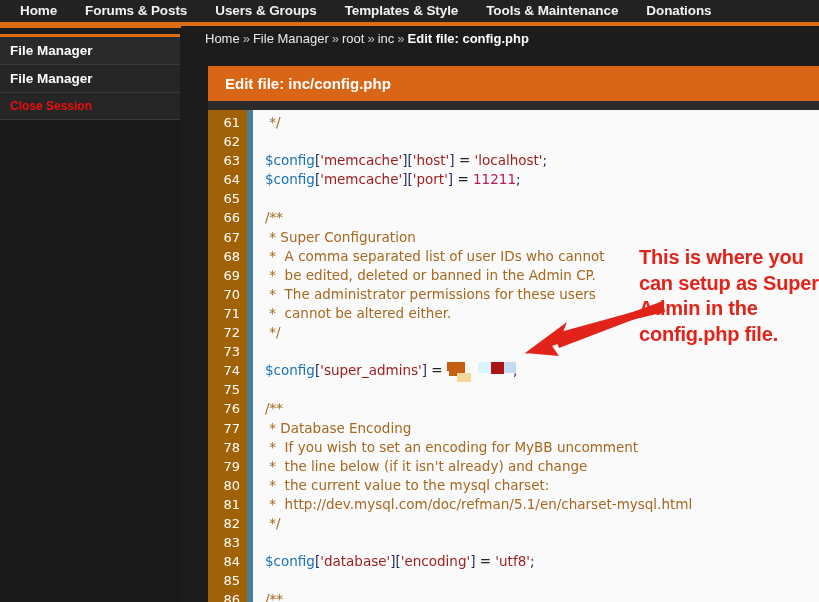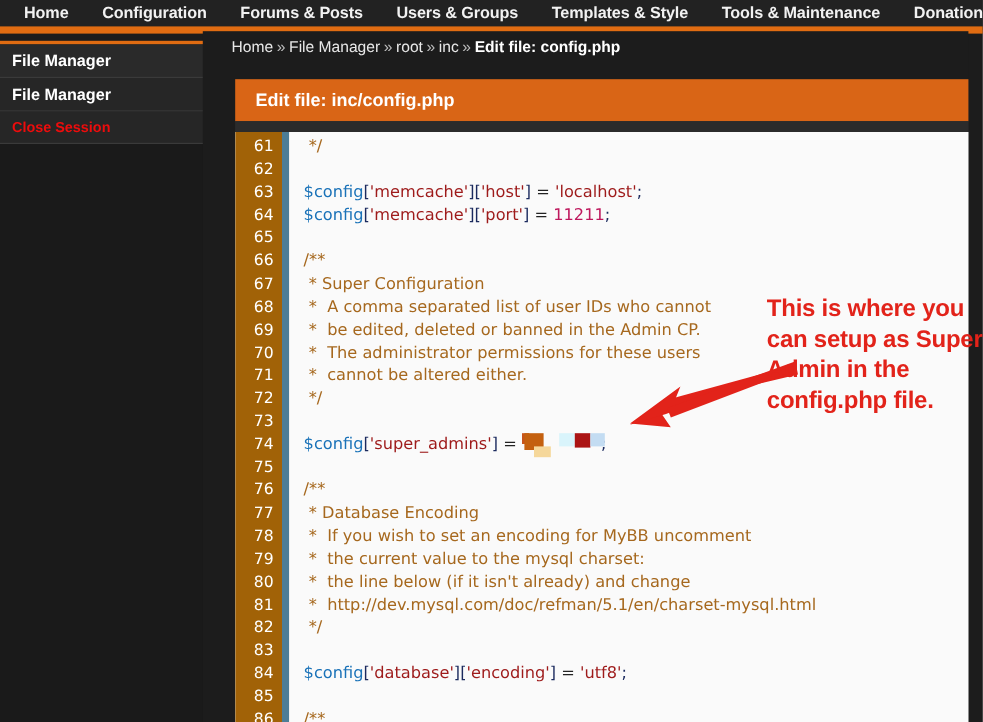--- a/index.html
+++ b/index.html
@@ -87,21 +87,21 @@
   .side-item.danger {
     color: #ee0c0c;
     font-size: 12px;
     height: 27px;
     line-height: 27px;
   }
 
   
   #main {
     position: absolute;
-    left: 169px; top: 26px;
+    left: 181px; top: 26px;
     width: 638px;
     height: 576px;
     background: #1c1c1c;
   }
   #breadcrumb {
     height: 26px;
     line-height: 26px;
     padding-left: 24px;
     color: #e8e8e8;
     font-size: 13px;
@@ -213,21 +213,20 @@
     width: 150px; height: 66px;
     pointer-events: none;
   }
 </style>
 </head>
 <body>
 
 <div id="topnav">
   <div id="topnav-list">
       <div class="navitem">Home</div>
-      <div class="navitem">Configuration</div>
       <div class="navitem">Forums &amp; Posts</div>
       <div class="navitem">Users &amp; Groups</div>
       <div class="navitem">Templates &amp; Style</div>
       <div class="navitem">Tools &amp; Maintenance</div>
       <div class="navitem">Donations</div>
     </div>
 </div>
 <div id="nav-underline"></div>
 
 <div id="sidebar">
@@ -287,22 +286,22 @@
           <div class="cline"><span class="c-comment"> *  be edited, deleted or banned in the Admin CP.</span></div>
           <div class="cline"><span class="c-comment"> *  The administrator permissions for these users</span></div>
           <div class="cline"><span class="c-comment"> *  cannot be altered either.</span></div>
           <div class="cline"><span class="c-comment"> */</span></div>
           <div class="cline">&nbsp;</div>
           <div class="cline"><span class="c-var">$config</span><span class="c-brk">[</span><span class="c-str">'super_admins'</span><span class="c-brk">] </span><span class="c-op">= </span><span class="redact"><span class="rb" style="left: 0px; top: 0px; width: 6px; height: 9px; background: rgb(200, 84, 26);"></span><span class="rb" style="left: 2px; top: 0px; width: 16px; height: 14px; background: rgb(196, 96, 15);"></span><span class="rb" style="left: 10px; top: 11px; width: 14px; height: 9px; background: rgb(245, 215, 154);"></span><span class="rb" style="left: 31px; top: 0px; width: 13px; height: 11px; background: rgb(217, 244, 251);"></span><span class="rb" style="left: 44px; top: 0px; width: 13px; height: 12px; background: rgb(171, 20, 20);"></span><span class="rb" style="left: 57px; top: 0px; width: 12px; height: 11px; background: rgb(195, 220, 242);"></span></span><span class="c-punct">;</span></div>
           <div class="cline">&nbsp;</div>
           <div class="cline"><span class="c-comment">/**</span></div>
           <div class="cline"><span class="c-comment"> * Database Encoding</span></div>
           <div class="cline"><span class="c-comment"> *  If you wish to set an encoding for MyBB uncomment</span></div>
+          <div class="cline"><span class="c-comment"> *  the line below (if it isn't already) and change</span></div>
           <div class="cline"><span class="c-comment"> *  the current value to the mysql charset:</span></div>
-          <div class="cline"><span class="c-comment"> *  the line below (if it isn't already) and change</span></div>
           <div class="cline"><span class="c-comment"> *  http://dev.mysql.com/doc/refman/5.1/en/charset-mysql.html</span></div>
           <div class="cline"><span class="c-comment"> */</span></div>
           <div class="cline">&nbsp;</div>
           <div class="cline"><span class="c-var">$config</span><span class="c-brk">[</span><span class="c-str">'database'</span><span class="c-brk">][</span><span class="c-str">'encoding'</span><span class="c-brk">] </span><span class="c-op">= </span><span class="c-str">'utf8'</span><span class="c-punct">;</span></div>
           <div class="cline">&nbsp;</div>
           <div class="cline"><span class="c-comment">/**</span></div>
         </div>
     </div>
   </div>
 </div>

